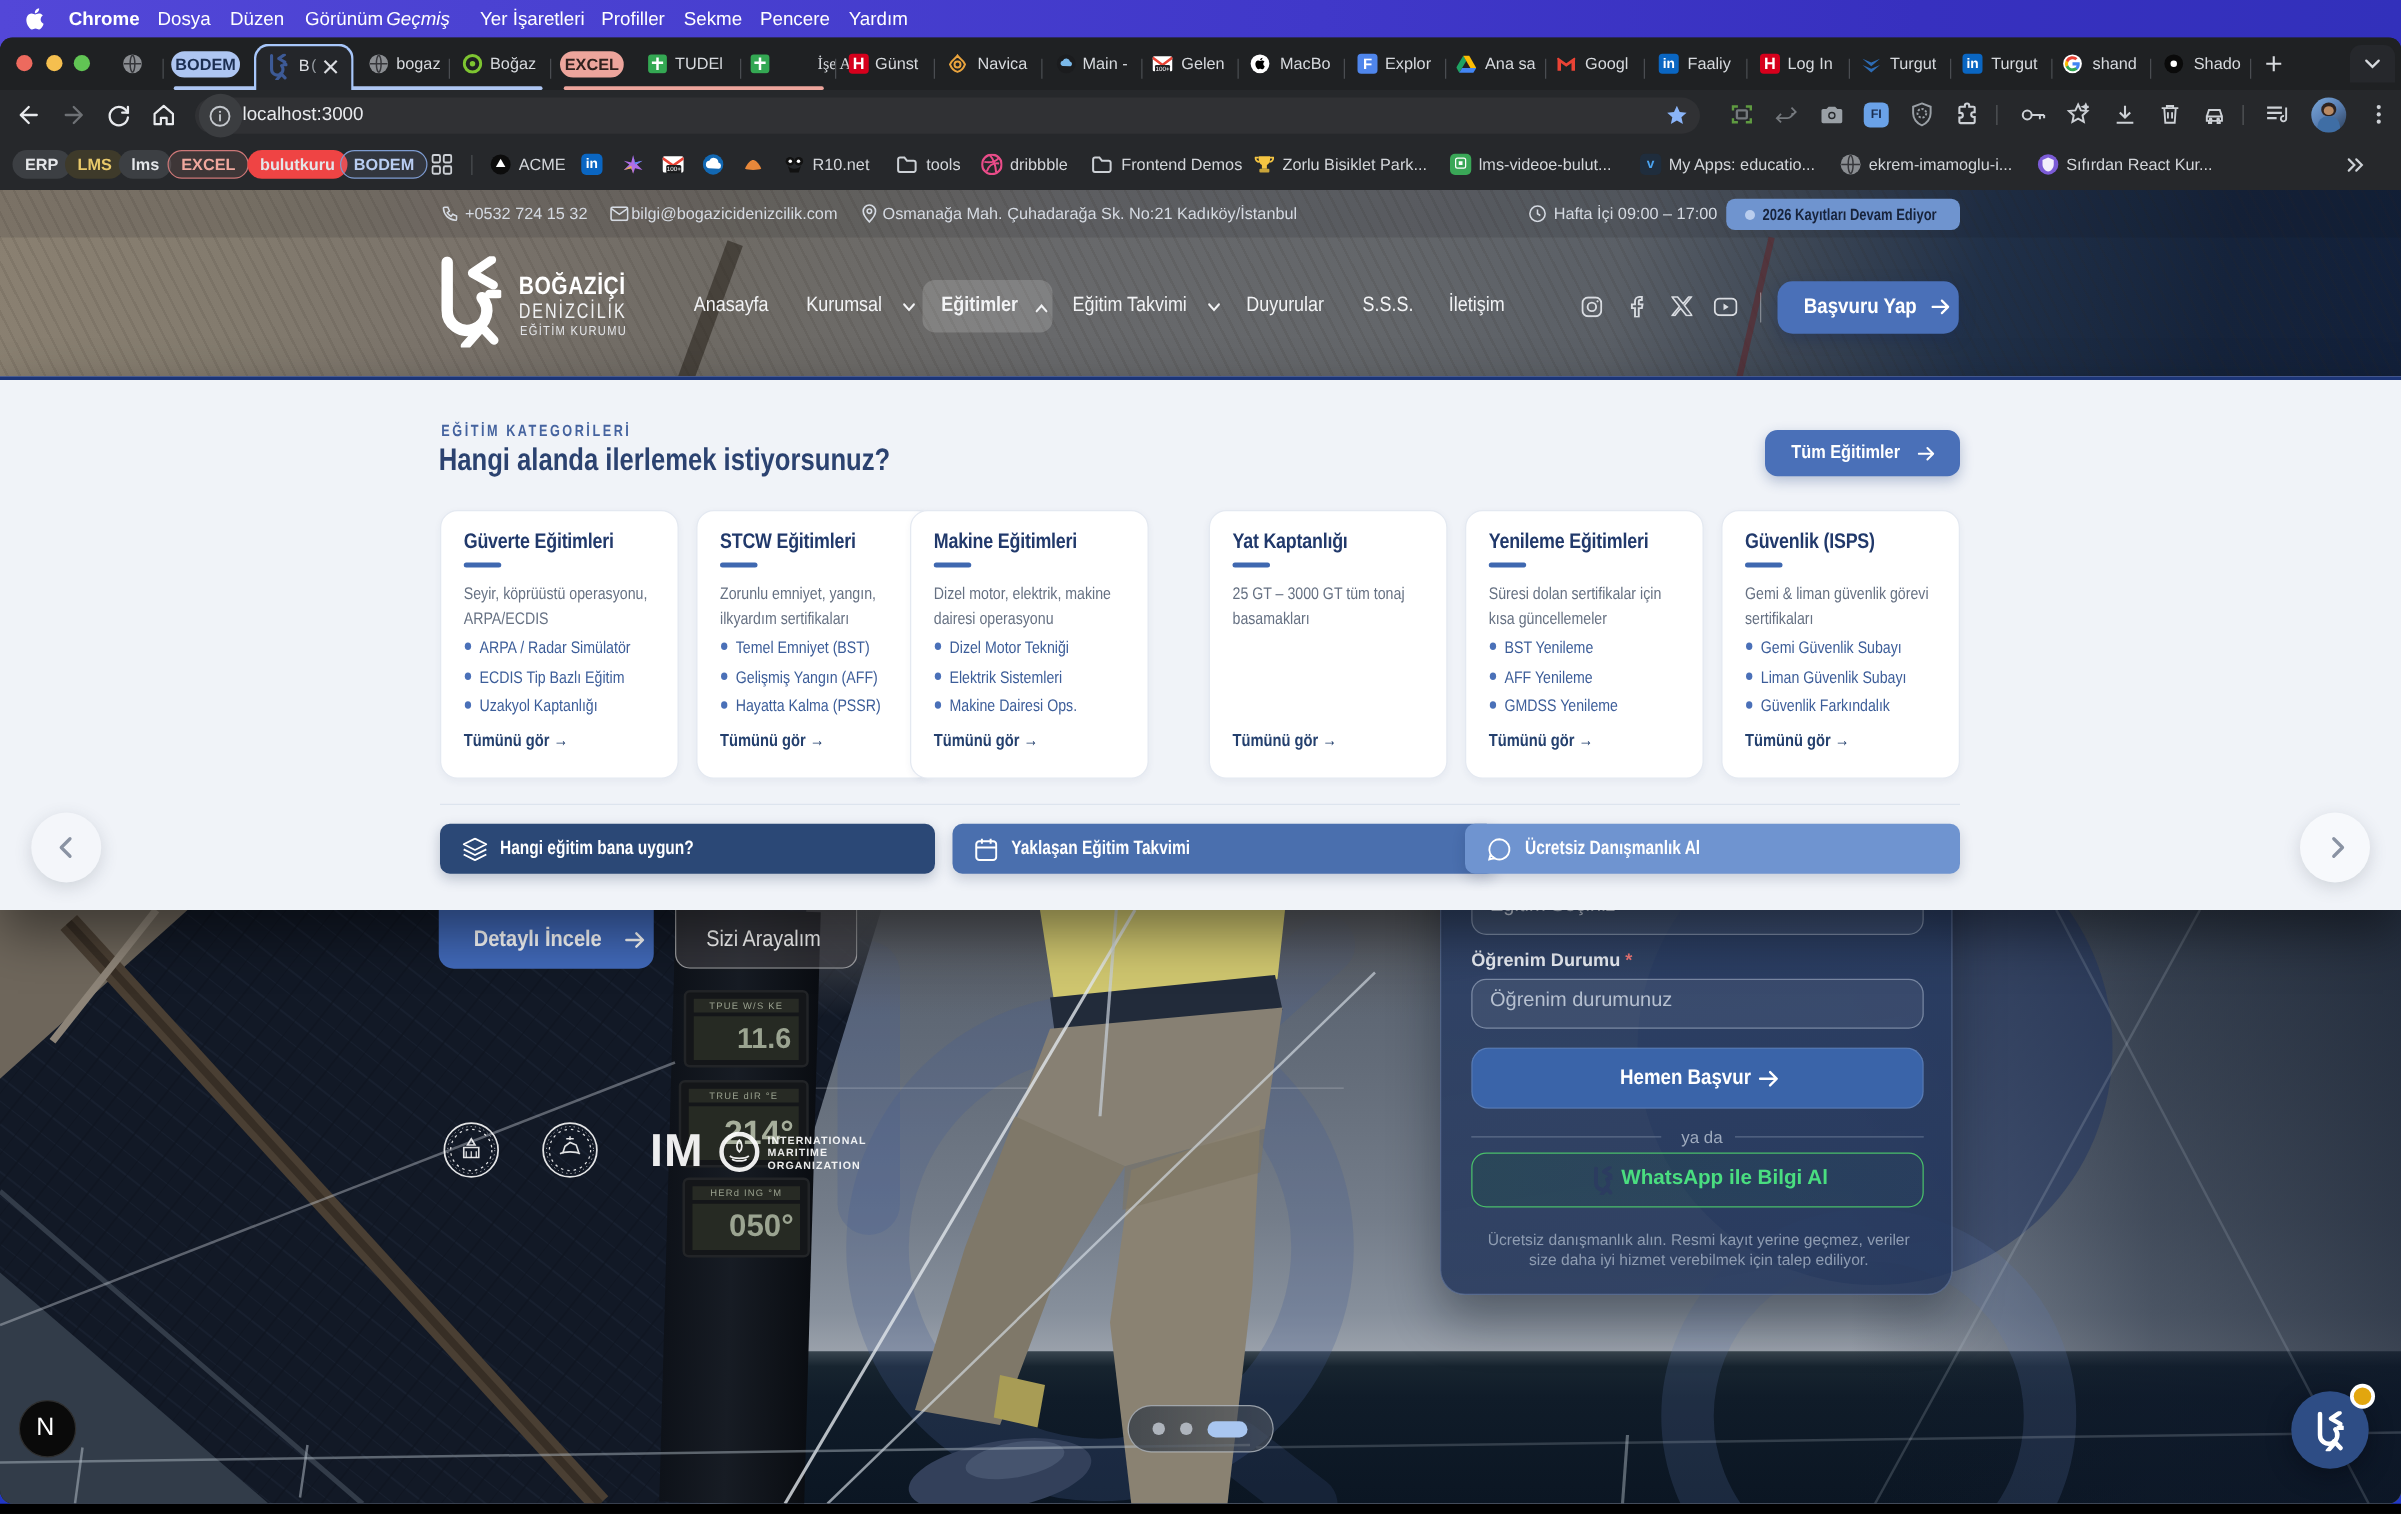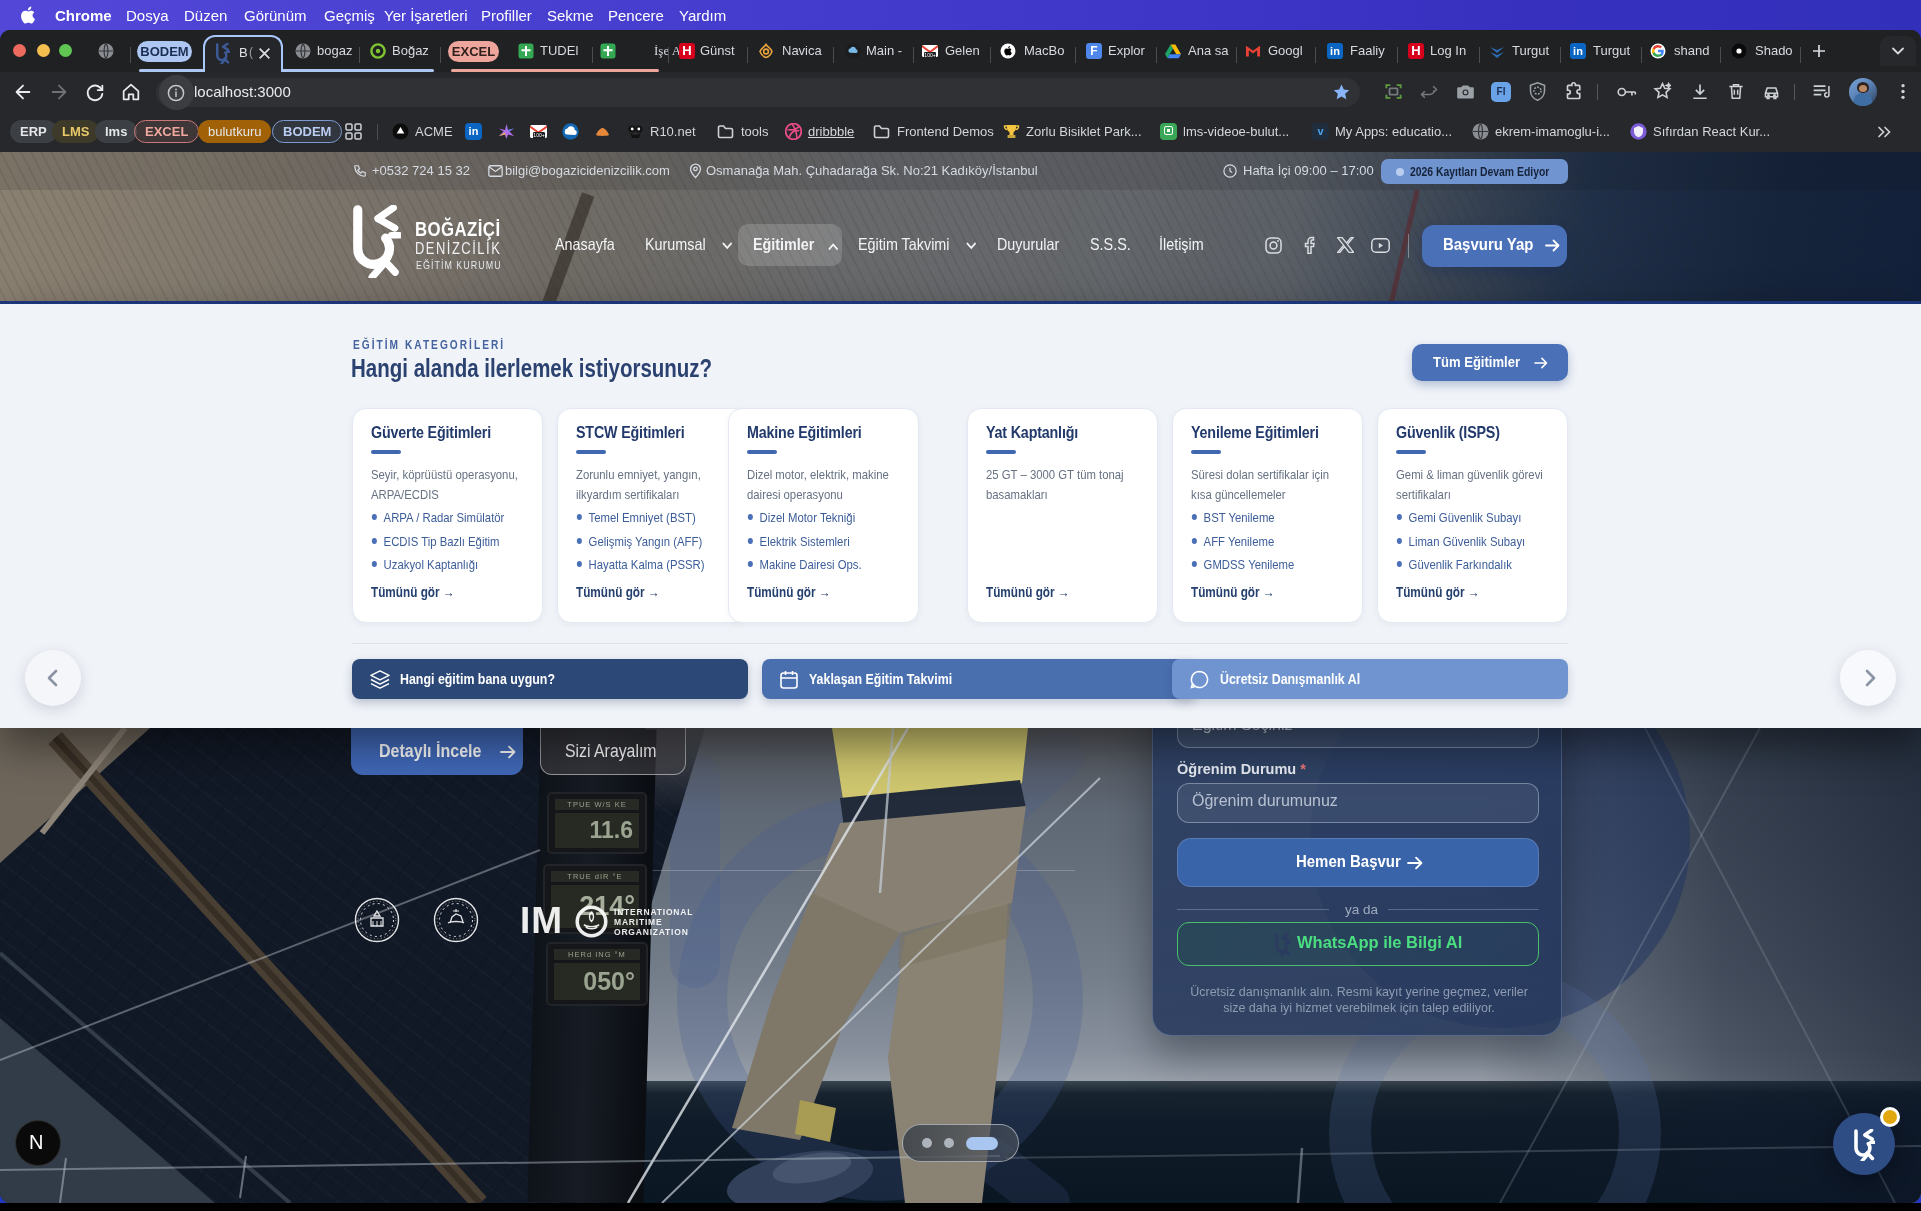--- a/index.html
+++ b/index.html
@@ -78,21 +78,21 @@
 </head>
 <body>
   <div id="menubar">
     <svg class="apple" width="15" height="18" viewBox="0 0 15 18" fill="#fff">
       <path d="M12.5 9.6c0-2.1 1.7-3.1 1.8-3.2-1-1.4-2.5-1.6-3-1.6-1.3-.1-2.5.75-3.2.75-.7 0-1.7-.73-2.8-.71-1.4 0-2.75.84-3.5 2.1-1.5 2.6-.4 6.4 1.1 8.5.7 1 1.6 2.2 2.7 2.1 1.1 0 1.5-.7 2.8-.7s1.7.7 2.8.68c1.2 0 1.9-1 2.6-2.1.8-1.2 1.2-2.4 1.2-2.4s-2.4-1-2.5-3.4zM10.4 3.3c.6-.73 1-1.73.9-2.8-.9 0-1.9.6-2.5 1.3-.6.65-1 1.68-.9 2.7 1 .1 1.9-.5 2.5-1.2z"></path>
     </svg>
     <span class="mi" style="left:55px;font-weight:bold;">Chrome</span>
     <span class="mi" style="left:126px;">Dosya</span>
     <span class="mi" style="left:184px;">Düzen</span>
     <span class="mi" style="left:244px;">Görünüm</span>
-    <span class="mi" style="left:324px;">Geçmiş</span>
+    <span class="mi" style="left:309px;font-style:italic;">Geçmiş</span>
     <span class="mi" style="left:384px;">Yer İşaretleri</span>
     <span class="mi" style="left:481px;">Profiller</span>
     <span class="mi" style="left:547px;">Sekme</span>
     <span class="mi" style="left:608px;">Pencere</span>
     <span class="mi" style="left:679px;">Yardım</span>
   </div>
 
   <div style="position:absolute;left:0;top:1150px;width:1921px;height:53px;background:#2137c6;"></div>
   <div id="window">
     <div id="tabstrip">
@@ -325,21 +325,21 @@
         <circle cx="12" cy="5" r="2"></circle>
         <circle cx="12" cy="12" r="2"></circle>
         <circle cx="12" cy="19" r="2"></circle>
       </svg>
     </div>
     <div id="bookmarks">
       <div class="bpill" style="left:10px;background:#3c3f43;color:#e4e6e9;font-weight:bold;">ERP</div>
       <div class="bpill" style="left:52px;background:#3e3a2a;color:#e8c96a;font-weight:bold;">LMS</div>
       <div class="bpill" style="left:95px;background:#3c3f43;color:#e4e6e9;font-weight:bold;">lms</div>
       <div class="bpill" style="left:134px;background:rgba(240,160,150,0.12);border:1.5px solid #c77; color:#f0a89e;font-weight:bold;">EXCEL</div>
-      <div class="bpill" style="left:198px;background:#a16207;color:#e4e6e9;font-weight:normal;">bulutkuru</div>
+      <div class="bpill" style="left:198px;background:#ef4444;color:#e4e6e9;font-weight:bold;">bulutkuru</div>
       <div class="bpill" style="left:272px;background:rgba(160,190,240,0.10);border:1.5px solid #7d9bd0;color:#b9cdf2;font-weight:bold;">BODEM</div>
       <svg style="position:absolute;left:345px;top:11px;" width="17" height="17" viewBox="0 0 17 17" fill="#cdd1d6">
         <rect x="1" y="1" width="6" height="6" rx="1.2" fill="none" stroke="#cdd1d6" stroke-width="1.5"></rect>
         <rect x="10" y="1" width="6" height="6" rx="1.2" fill="none" stroke="#cdd1d6" stroke-width="1.5"></rect>
         <rect x="1" y="10" width="6" height="6" rx="1.2" fill="none" stroke="#cdd1d6" stroke-width="1.5"></rect>
         <rect x="10" y="10" width="6" height="6" rx="1.2" fill="none" stroke="#cdd1d6" stroke-width="1.5"></rect>
       </svg>
       <div class="tsep" style="left:377px;top:12px;"></div>
       <svg class="bico" style="left:392px;" viewBox="0 0 17 17">
         <circle cx="8.5" cy="8.5" r="8" fill="#0c0c0c"></circle>
@@ -374,21 +374,21 @@
       </svg>
       <span class="btxt" style="left:650px;">R10.net</span>
       <svg class="bico" style="left:717px;" viewBox="0 0 17 17" fill="none" stroke="#cdd1d6" stroke-width="1.6">
         <path d="M1.5 4.5a1.5 1.5 0 0 1 1.5-1.5h3.5l2 2.5H14a1.5 1.5 0 0 1 1.5 1.5v6A1.5 1.5 0 0 1 14 14.5H3a1.5 1.5 0 0 1-1.5-1.5z"></path>
       </svg>
       <span class="btxt" style="left:741px;">tools</span>
       <svg class="bico" style="left:785px;" viewBox="0 0 17 17">
         <circle cx="8.5" cy="8.5" r="7.8" fill="none" stroke="#ea4c89" stroke-width="1.8"></circle>
         <path d="M2.5 6.5c4 .8 8.5.2 11.5-3M4.5 14c1.2-4 4.5-7 9.8-6.2M7 1.3c2.6 2.8 4.4 7 4.9 13.6" stroke="#ea4c89" stroke-width="1.6" fill="none"></path>
       </svg>
-      <span class="btxt" style="left:808px;text-decoration:underline;">dribbble</span>
+      <span class="btxt" style="left:808px;">dribbble</span>
       <svg class="bico" style="left:873px;" viewBox="0 0 17 17" fill="none" stroke="#cdd1d6" stroke-width="1.6">
         <path d="M1.5 4.5a1.5 1.5 0 0 1 1.5-1.5h3.5l2 2.5H14a1.5 1.5 0 0 1 1.5 1.5v6A1.5 1.5 0 0 1 14 14.5H3a1.5 1.5 0 0 1-1.5-1.5z"></path>
       </svg>
       <span class="btxt" style="left:897px;">Frontend Demos</span>
       <svg class="bico" style="left:1003px;" viewBox="0 0 17 17">
         <path d="M4 2h9v3a4.5 4.5 0 0 1-9 0z" fill="#f5c542"></path>
         <path d="M4 3H1.5a3 3 0 0 0 3 3.5M13 3h2.5a3 3 0 0 1-3 3.5" stroke="#f5c542" stroke-width="1.4" fill="none"></path>
         <rect x="6.5" y="9" width="4" height="3" fill="#f5c542"></rect>
         <rect x="4.5" y="12" width="8" height="3" rx="0.8" fill="#caa53a"></rect>
       </svg>

